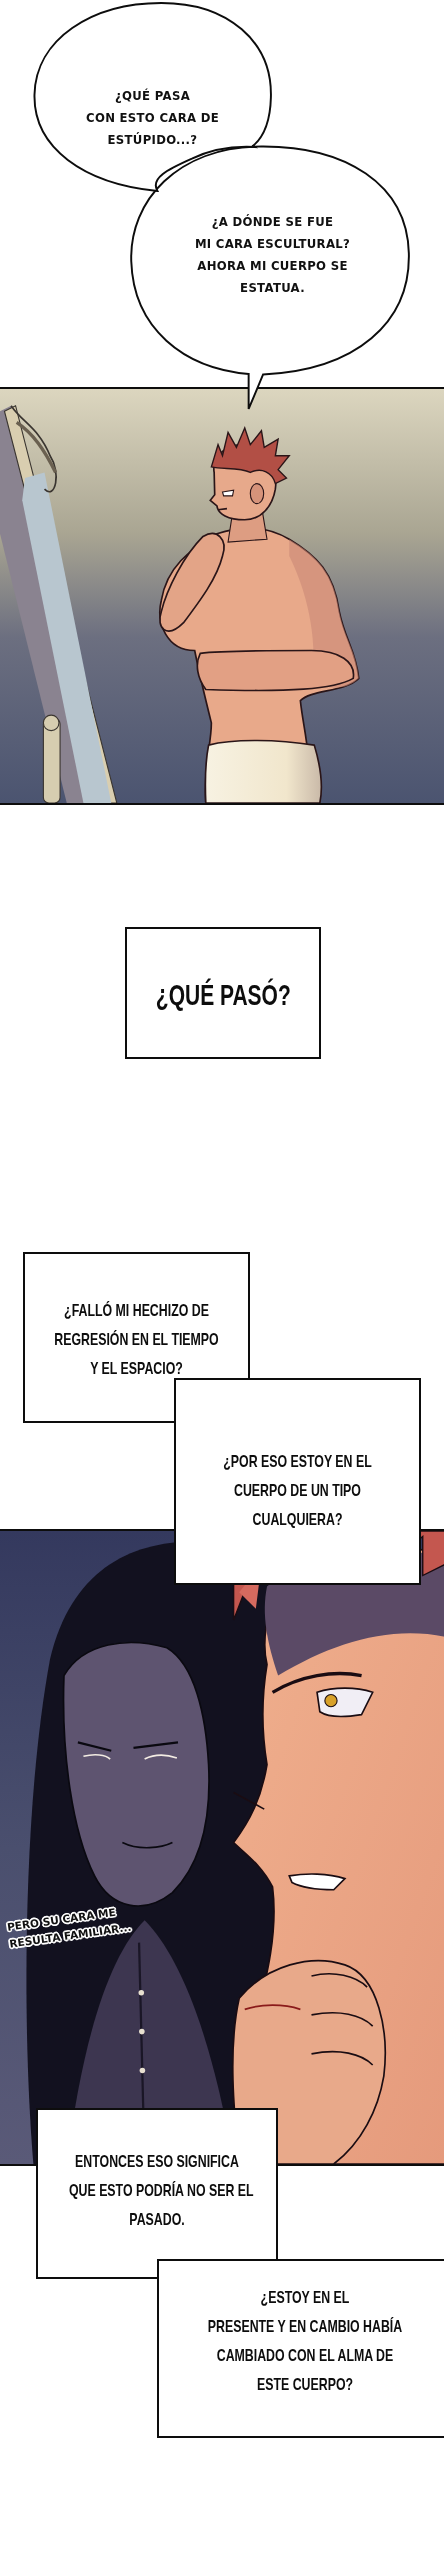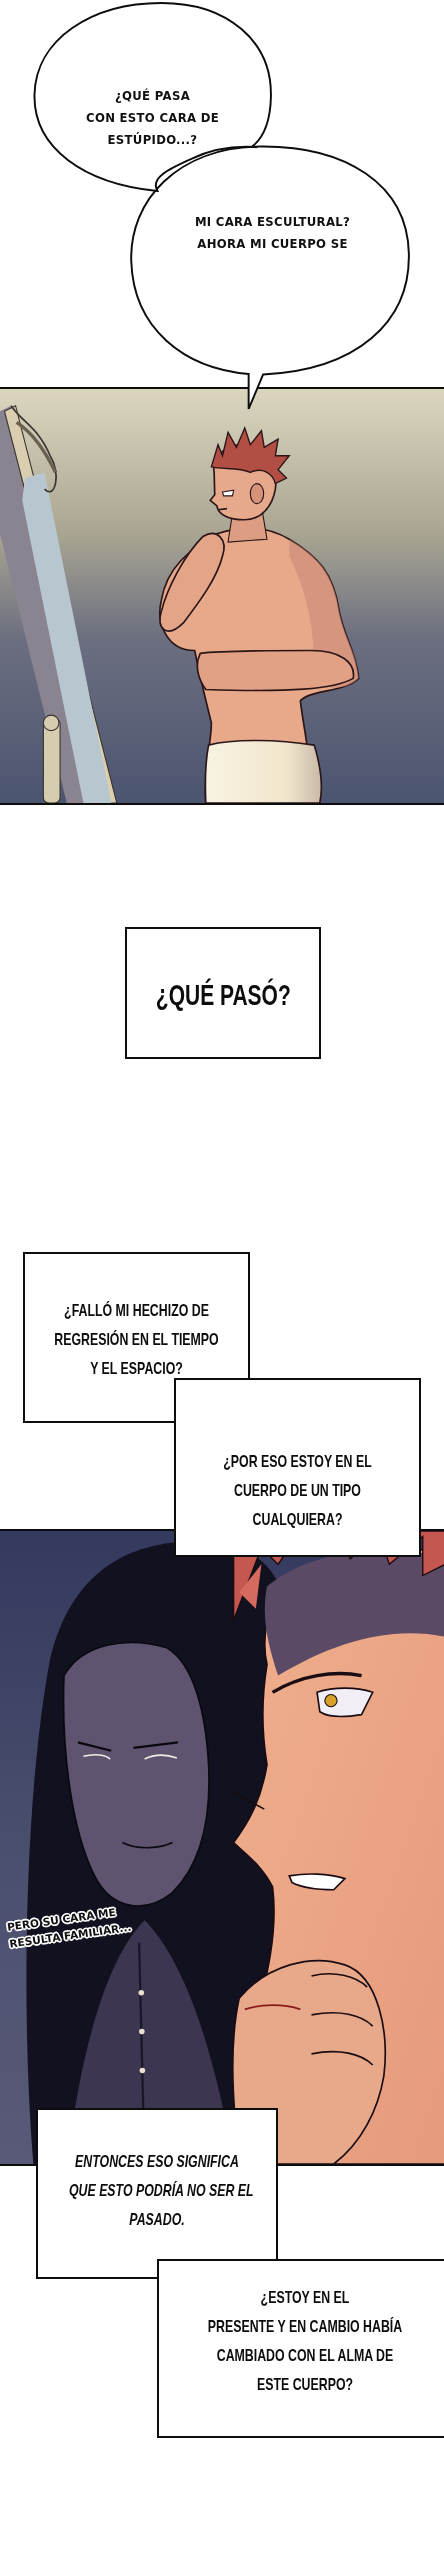--- a/index.html
+++ b/index.html
@@ -59,22 +59,24 @@
   <path d="M 460 262 C 420 262 345 280 285 340" fill="none" stroke="#fff" stroke-width="0"></path>
 </svg>
 
 <div class="bubble-text" style="left:61px; top:60px; width:183px;margin-top:25px;">
   <span style="display:block">¿QUÉ PASA</span>
   <span style="display:block">CON ESTO CARA DE</span>
   <span style="display:block">ESTÚPIDO...?</span>
 </div>
 
 <div class="bubble-text" style="left:167px; top:211px; width:211px;">
+  <span style="display:block">¿A DÓNDE SE FUE</span>
   <span style="display:block">MI CARA ESCULTURAL?</span>
   <span style="display:block">AHORA MI CUERPO SE</span>
+  <span style="display:block">ESTATUA.</span>
 </div>
 
 <div class="panel" style="top:387px; height:418px;">
   <svg viewBox="0 0 800 744" preserveAspectRatio="none">
     <defs>
       <linearGradient id="p1bg" x1="0" y1="0" x2="0" y2="1">
         <stop offset="0" stop-color="#dcd6bf"></stop>
         <stop offset="0.35" stop-color="#a9a592"></stop>
         <stop offset="0.6" stop-color="#6c6f80"></stop>
         <stop offset="1" stop-color="#4b5470"></stop>
@@ -137,21 +139,21 @@
 </div>
 
 <div class="caption" style="left:23.4px; top:1252px; width:227px; height:171px;">
   <div class="cap-text" style="top:42px;">
     <span class="cap-line">¿FALLÓ MI HECHIZO DE</span>
     <span class="cap-line">REGRESIÓN EN EL TIEMPO</span>
     <span class="cap-line">Y EL ESPACIO?</span>
   </div>
 </div>
 
-<div class="caption" style="left:174px; top:1378px; width:247px; height:179px; z-index:6;padding-left:40px;">
+<div class="caption" style="left:174px; top:1378px; width:247px; height:207px; z-index:6;padding-left:40px;">
   <div class="cap-text" style="top:67px;">
     <span class="cap-line">¿POR ESO ESTOY EN EL</span>
     <span class="cap-line">CUERPO DE UN TIPO</span>
     <span class="cap-line">CUALQUIERA?</span>
   </div>
 </div>
 
 <div class="abs" style="left:176px; top:1380px; width:92px; height:40px; background:#fff; z-index:7;"></div>
 
 <div class="panel" style="top:1529px; height:637px;">
@@ -209,21 +211,21 @@
     </g>
   </svg>
 </div>
 
 <div class="whisper">
   <span>PERO SU CARA ME</span>
   <span>RESULTA FAMILIAR...</span>
 </div>
 
 <div class="caption" style="left:36px; top:2108px; width:242px; height:171px;">
-  <div class="cap-text" style="top:37px;font-style:italic;">
+  <div class="cap-text" style="top:37px;">
     <span class="cap-line">ENTONCES ESO SIGNIFICA</span>
     <span class="cap-line">QUE ESTO PODRÍA NO SER EL</span>
     <span class="cap-line">PASADO.</span>
   </div>
 </div>
 
 <div class="caption" style="left:157px; top:2259px; width:296px; height:179px; z-index:6;">
   <div class="cap-text" style="top:22px;">
     <span class="cap-line">¿ESTOY EN EL</span>
     <span class="cap-line">PRESENTE Y EN CAMBIO HABÍA</span>

